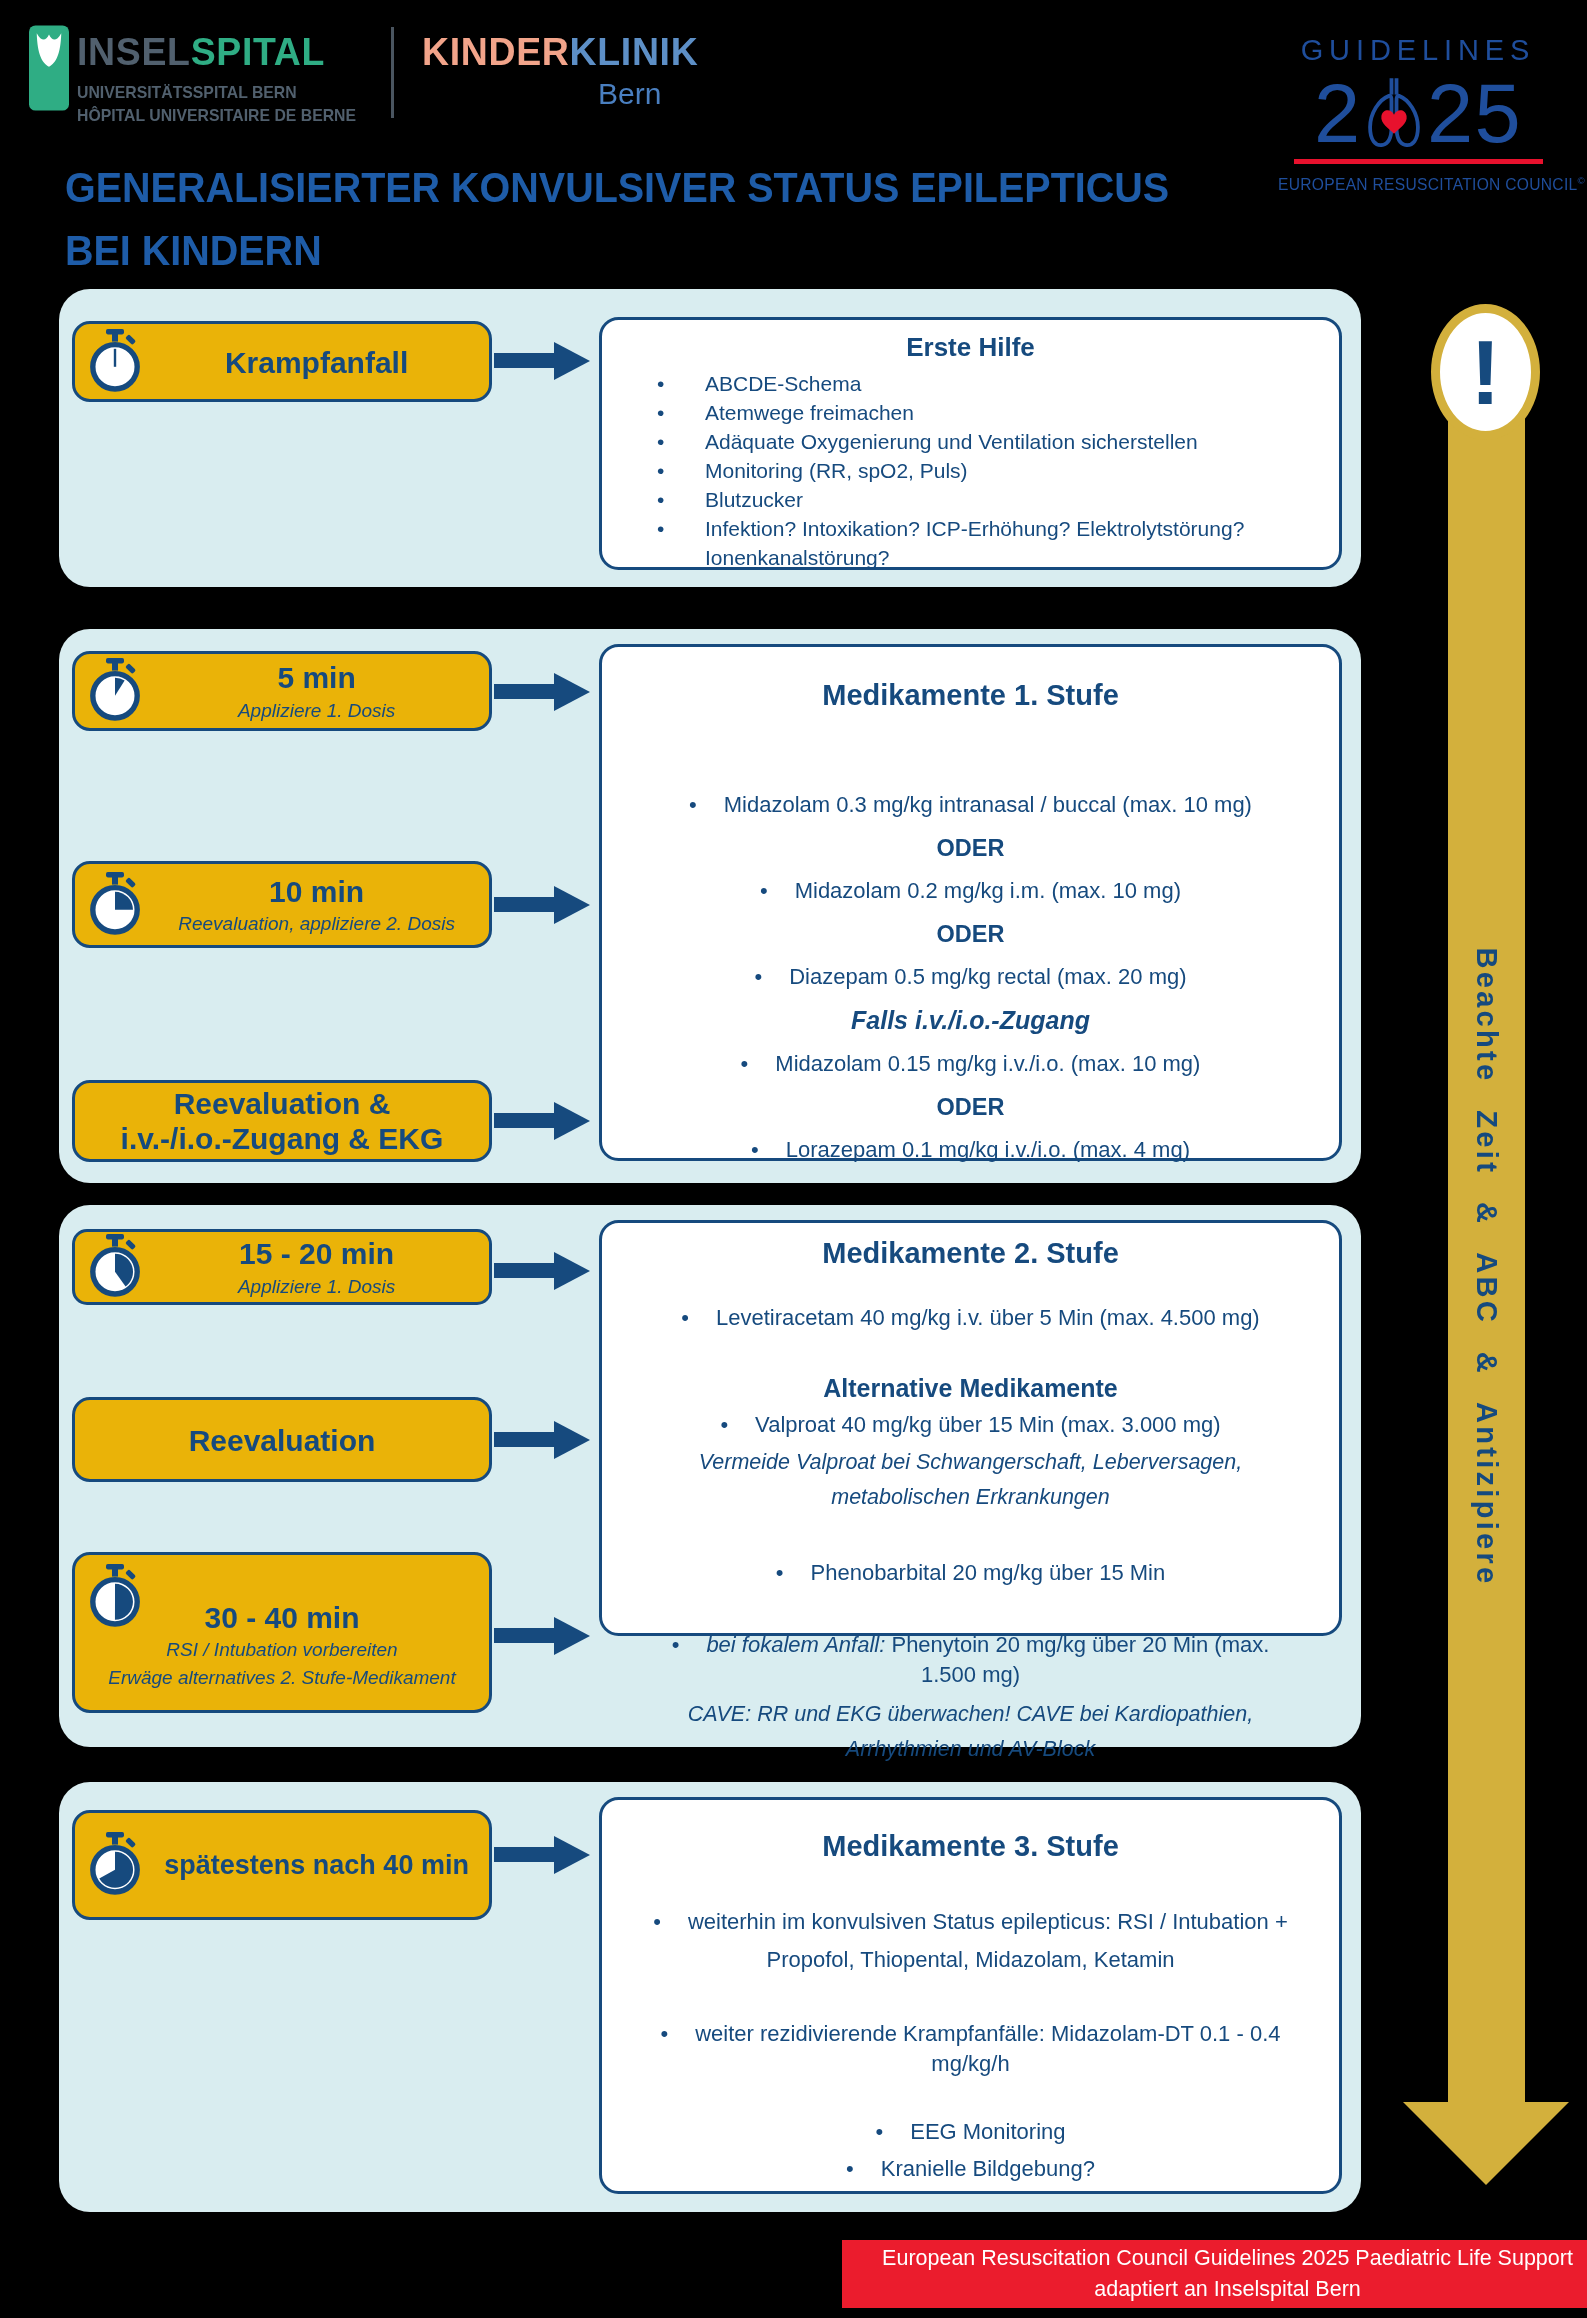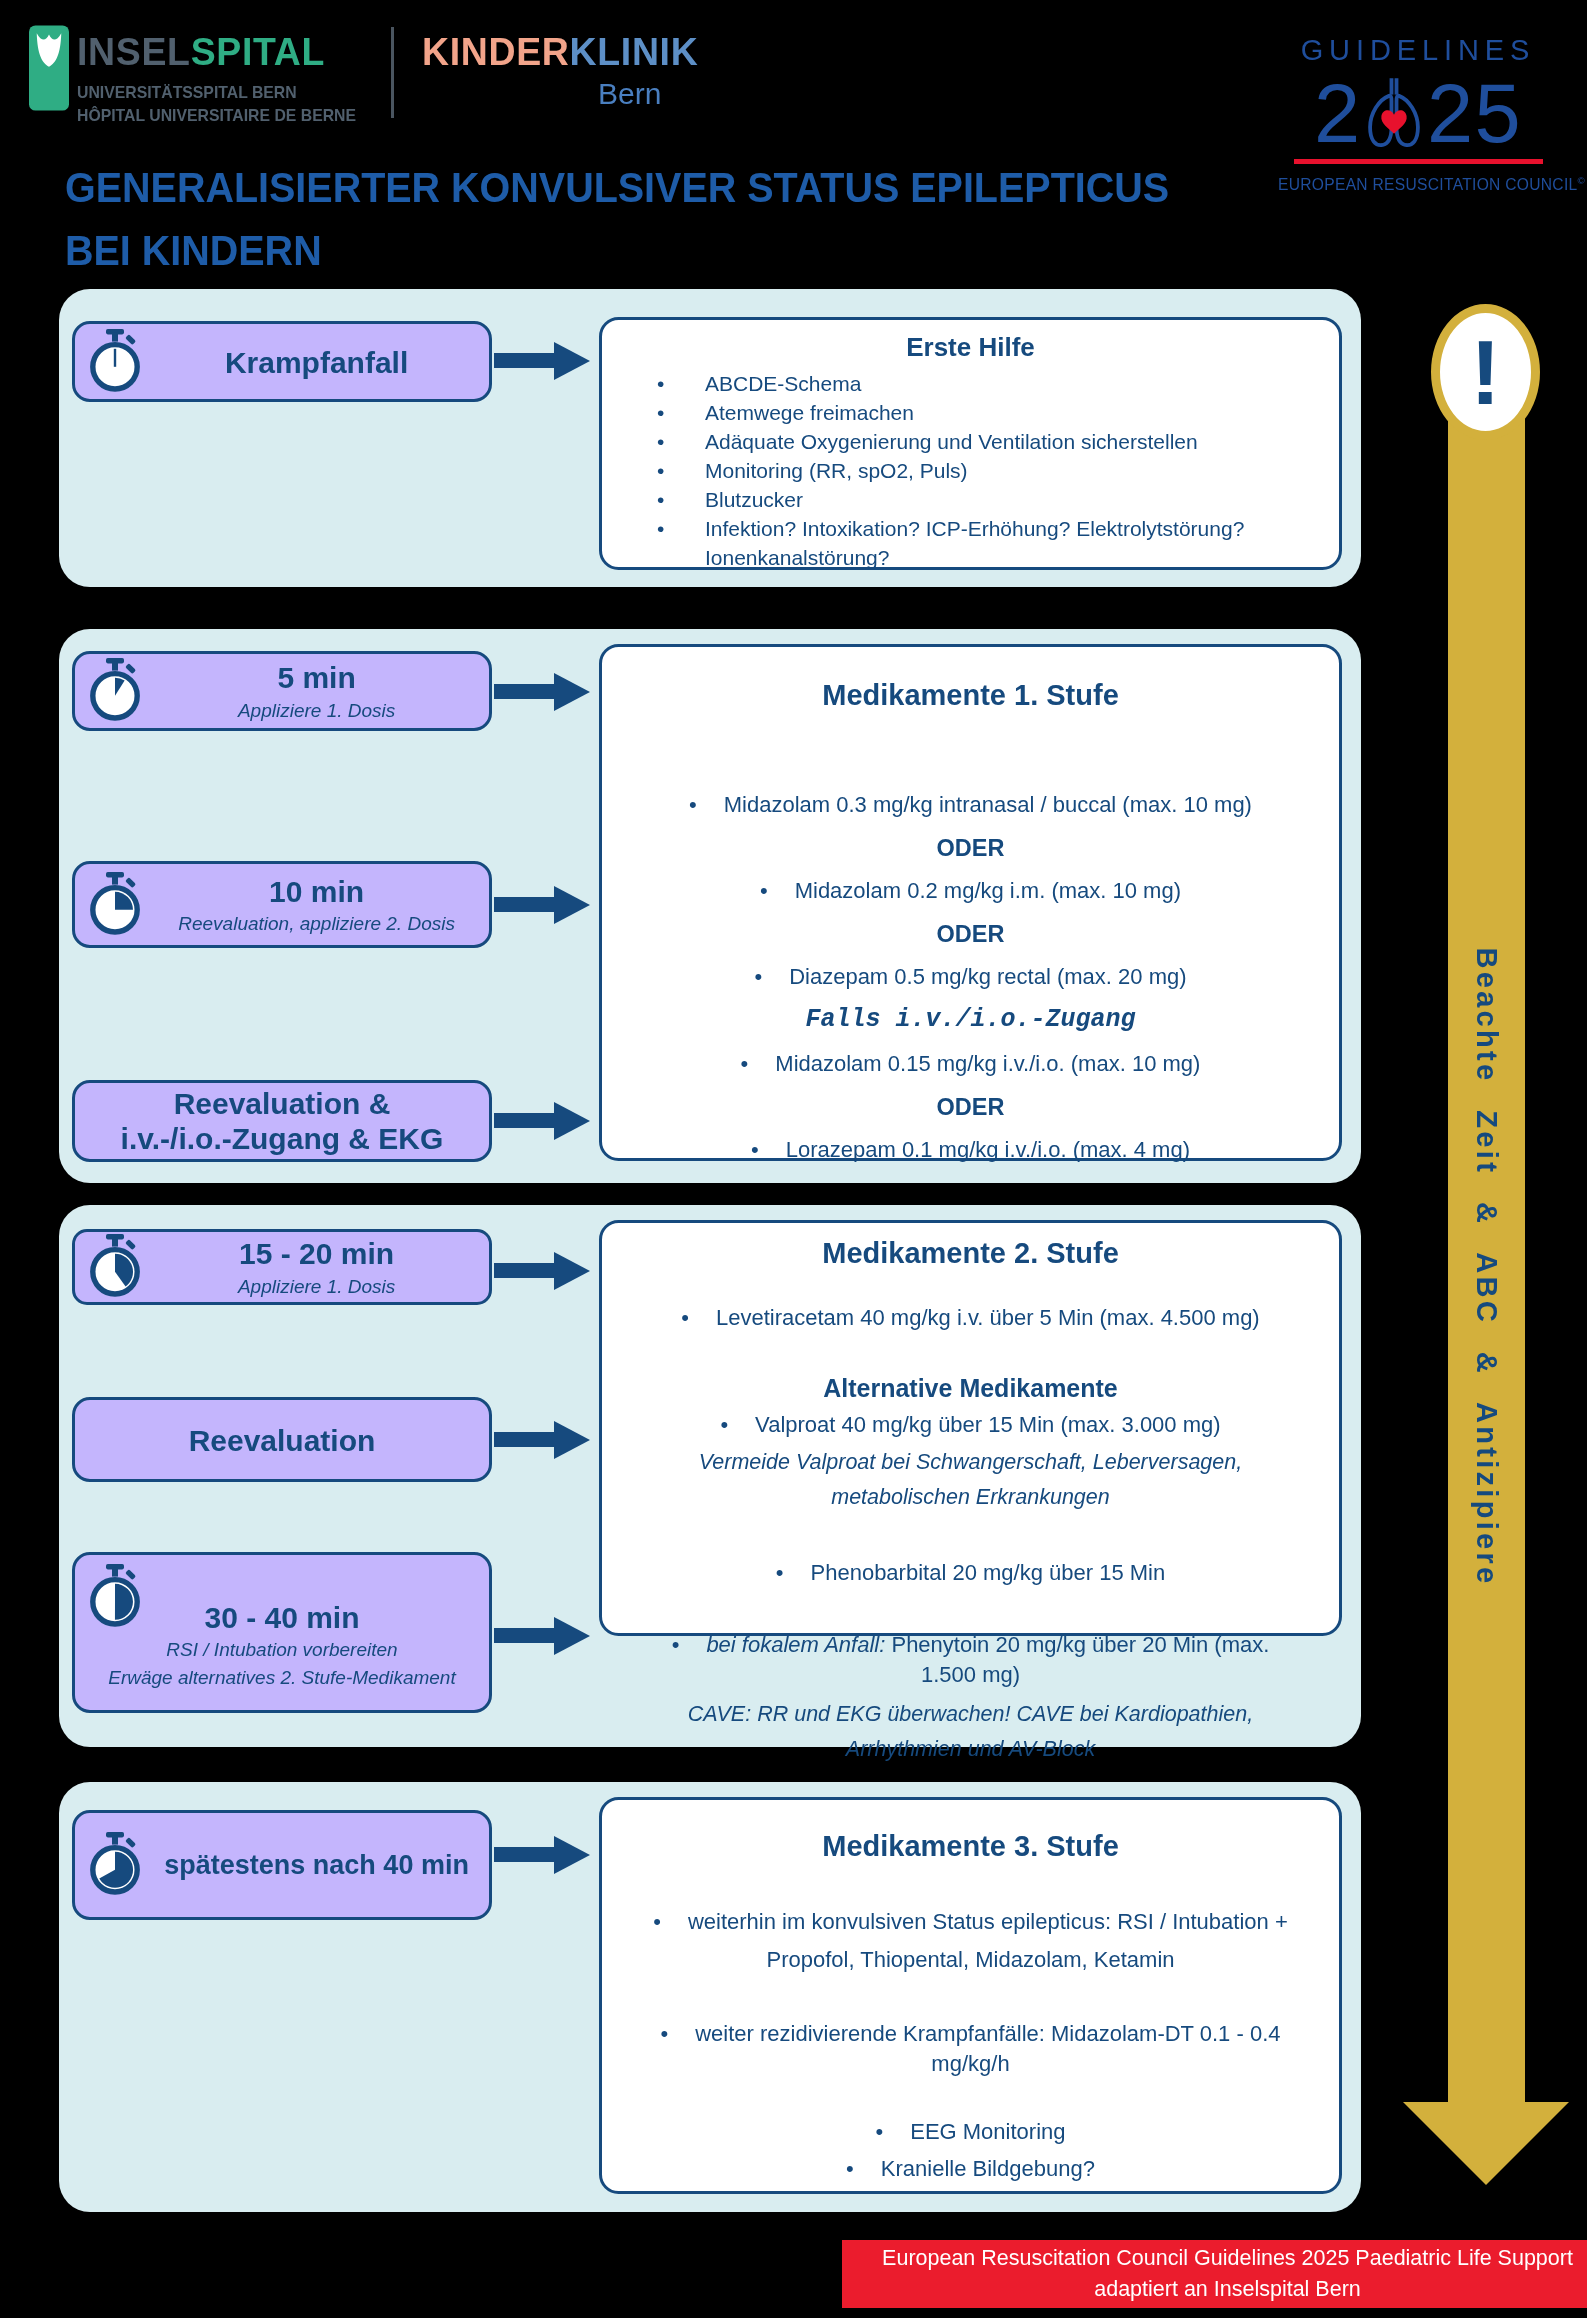--- a/index.html
+++ b/index.html
@@ -31,21 +31,21 @@
 
   .page-title{position:absolute;left:65px;color:#1E5CA8;font-weight:bold;font-size:42px;
               transform:scaleX(.94);transform-origin:left;white-space:nowrap;}
   .title1{top:164px;} .title2{top:227px;}
 
   
   .section{position:absolute;left:59px;width:1302px;background:#D9EDF0;border-radius:31px;}
   #sec1{top:289px;height:298px;} #sec2{top:629px;height:554px;}
   #sec3{top:1205px;height:542px;} #sec4{top:1782px;height:430px;}
 
-  .tbox{position:absolute;left:72px;width:420px;background:#c4b5fd;border:3.9px solid #164A7E;
+  .tbox{position:absolute;left:72px;width:420px;background:#eab308;border:3.9px solid #164A7E;
         border-radius:18px;box-sizing:border-box;}
   .tbox .sw{position:absolute;left:10.4px;top:50%;transform:translateY(-50%);width:60px;height:68px;}
   .tbox.tall .sw{top:42px;}
   .tbox .txt{position:absolute;left:77px;right:7.8px;top:50%;transform:translateY(-50%);text-align:center;}
   .tbox.noicon .txt{left:7.8px;}
   .tlabel{font-weight:bold;font-size:30px;line-height:35px;color:#164A7E;}
   .tlabel.small{font-size:27px;}
   .tsub{font-style:italic;font-size:19px;line-height:25px;color:#164A7E;margin-top:2.6px;}
   .tbox.tall .txt{left:7.8px;}
 
@@ -79,21 +79,21 @@
   .eh-item::before{content:"•";position:absolute;left:25px;}
 
   .mrow{text-align:center;font-size:22px;line-height:30px;}
   .mrow .bullet{display:inline-block;margin-right:27px;}
   .oder{text-align:center;font-weight:bold;font-size:23.5px;line-height:30px;}
   .mheading{text-align:center;font-weight:bold;font-size:25px;line-height:30px;}
   .mheading.ital{font-style:italic;}
   .mnote{text-align:center;font-style:italic;font-size:21.5px;line-height:35px;}
   .ital-lead{font-style:italic;}
   #medbox-1 .mrow,#medbox-1 .oder{margin-bottom:13px;}
-  #medbox-1 .mheading{margin-top:9px;margin-bottom:14.3px;font-family:Liberation Mono, monospace;}
+  #medbox-1 .mheading{margin-top:9px;margin-bottom:14.3px;}
   #medbox-2 .m-b1{margin-bottom:40px;}
   #medbox-2 .mheading{margin-bottom:6.5px;}
   #medbox-2 .m-b2{margin-bottom:5.2px;}
   #medbox-2 .m-note1{margin-bottom:43px;}
   #medbox-2 .m-b3{margin-bottom:42px;margin-top:11px;}
   #medbox-2 .m-b4{margin-bottom:7.8px;}
   #medbox-3 .m-b1{margin-bottom:40px;line-height:38px;}
   #medbox-3 .m-b2{margin-bottom:38px;}
   #medbox-3 .m-b3{margin-bottom:6.5px;}
 

